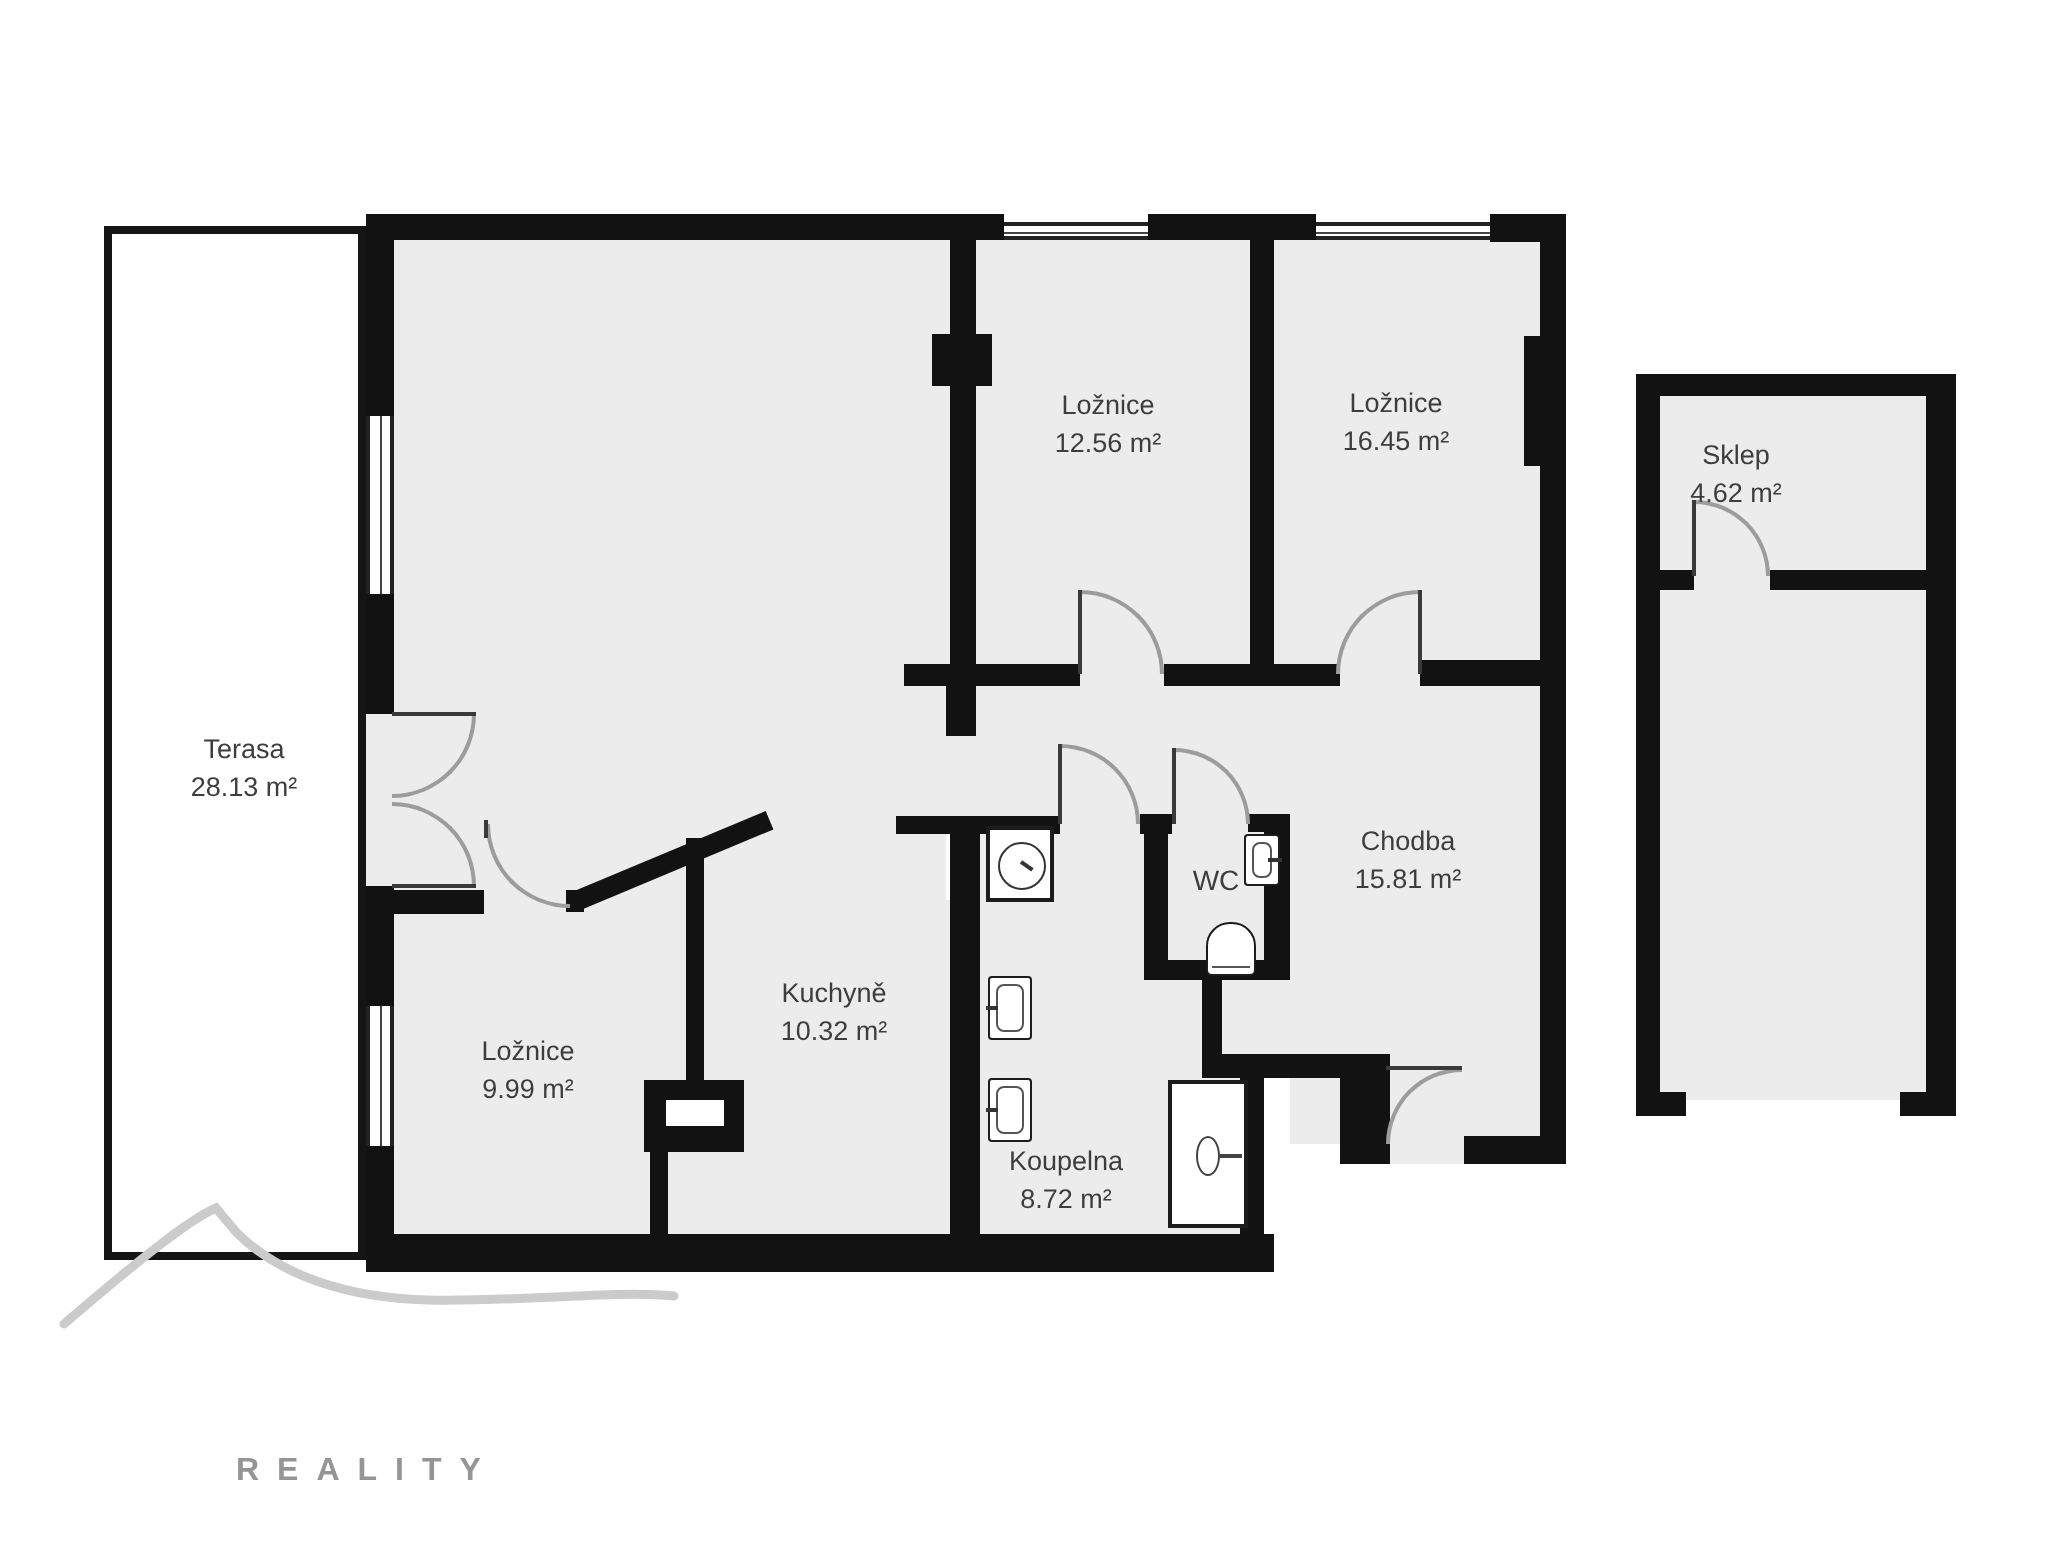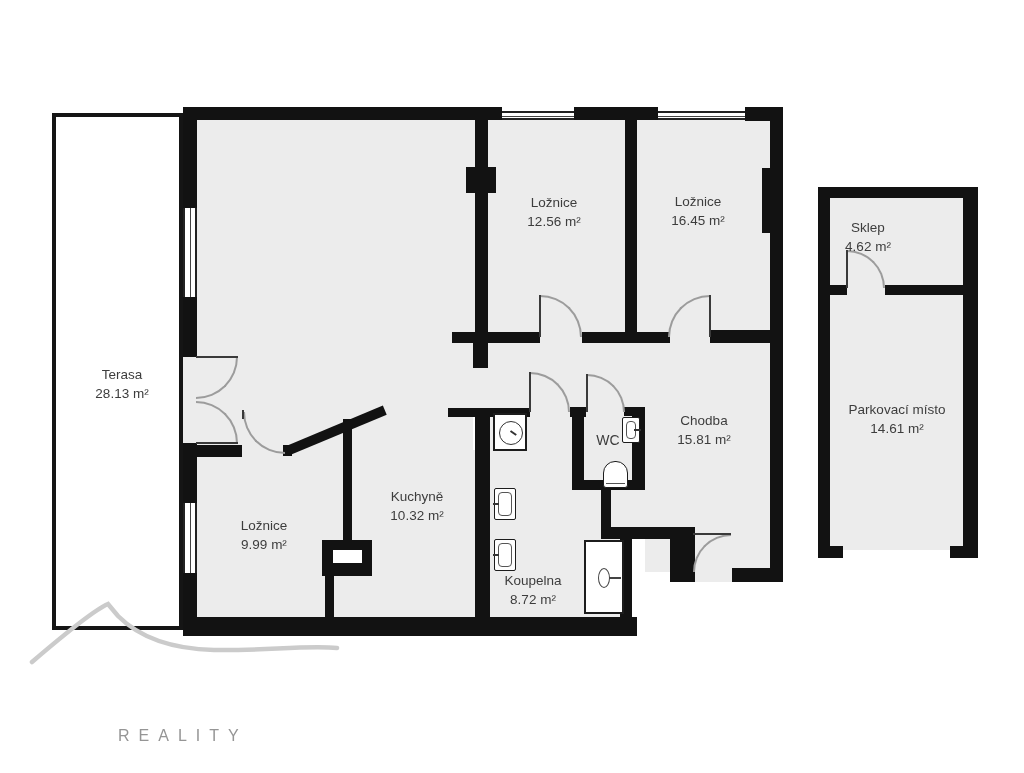--- a/index.html
+++ b/index.html
@@ -39,21 +39,21 @@
   .tub .pipe{position:absolute;right:1px;top:50%;width:12px;height:1.5px;background:#444;}
   
   .room-label{position:absolute;transform:translate(-50%,-50%);text-align:center;
               color:#3d3d3d;font-size:13.5px;line-height:1.42;white-space:nowrap;}
   
   .logo-swoosh{position:absolute;left:22px;top:592px;}
   .brand{position:absolute;left:30px;top:646px;font-family:"DejaVu Serif",serif;
          font-style:italic;font-size:62px;letter-spacing:-2px;color:#8c8c8c;}
   .brand .part2{color:#a9a9a9;}
   .brand-sub{position:absolute;left:118px;top:727px;font-size:16px;letter-spacing:9px;
-             color:#959595;font-weight:normal;}
+             color:#959595;font-weight:bold;}
 </style>
 </head>
 <body>
 
 <div id="stage" style="--wall: #121212; --floor: #ececec; --arc: #9c9c9c;">
 
   <div class="floor" style="left:197px;top:115px;width:573px;height:217px"></div>
   <div class="floor" style="left:197px;top:332px;width:276px;height:118px"></div>
   <div class="floor" style="left:473px;top:332px;width:297px;height:83px"></div>
   <div class="floor" style="left:197px;top:450px;width:278px;height:170px"></div>
@@ -196,23 +196,19 @@
     <div>9.99 m²</div>
   </div>
   <div class="room-label" style="left:533px;top:590px">
     <div>Koupelna</div>
     <div>8.72 m²</div>
   </div>
   <div class="room-label" style="left:868px;top:237px">
     <div>Sklep</div>
     <div>4.62 m²</div>
   </div>
-  <div class="room-label" style="left:897px;top:419px">
-    <div>Parkovací místo</div>
-    <div>14.61 m²</div>
-  </div>
 
   <svg class="logo-swoosh" width="330" height="80" viewBox="0 0 330 80">
     <path d="M10,70 C45,40 72,18 86,12 L96,24 C118,46 152,57 192,58 C240,59 285,53 315,56" fill="none" stroke="#cbcbcb" stroke-width="4.5" stroke-linecap="round"></path>
   </svg>
   <div class="brand-sub">REALITY</div>
 
 </div>
 
 </body></html>

